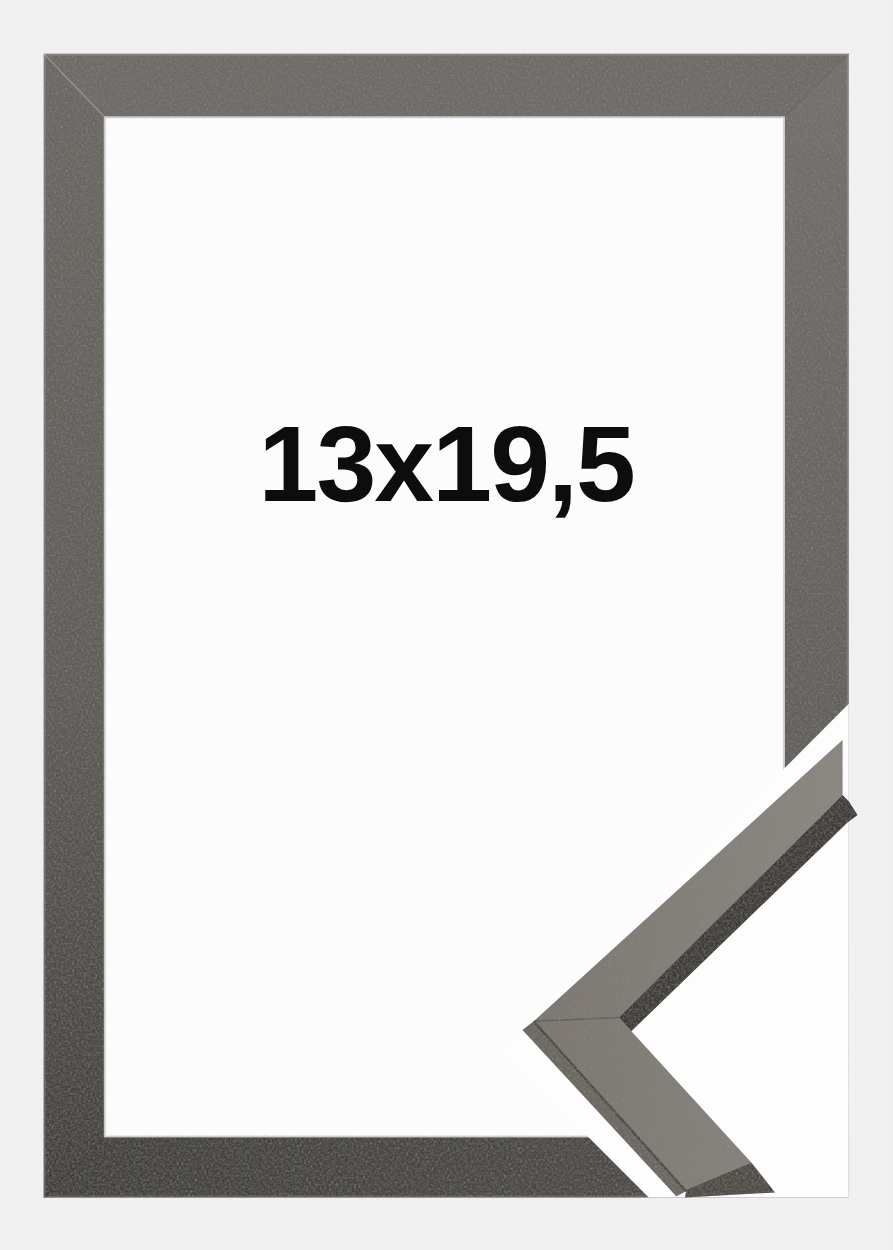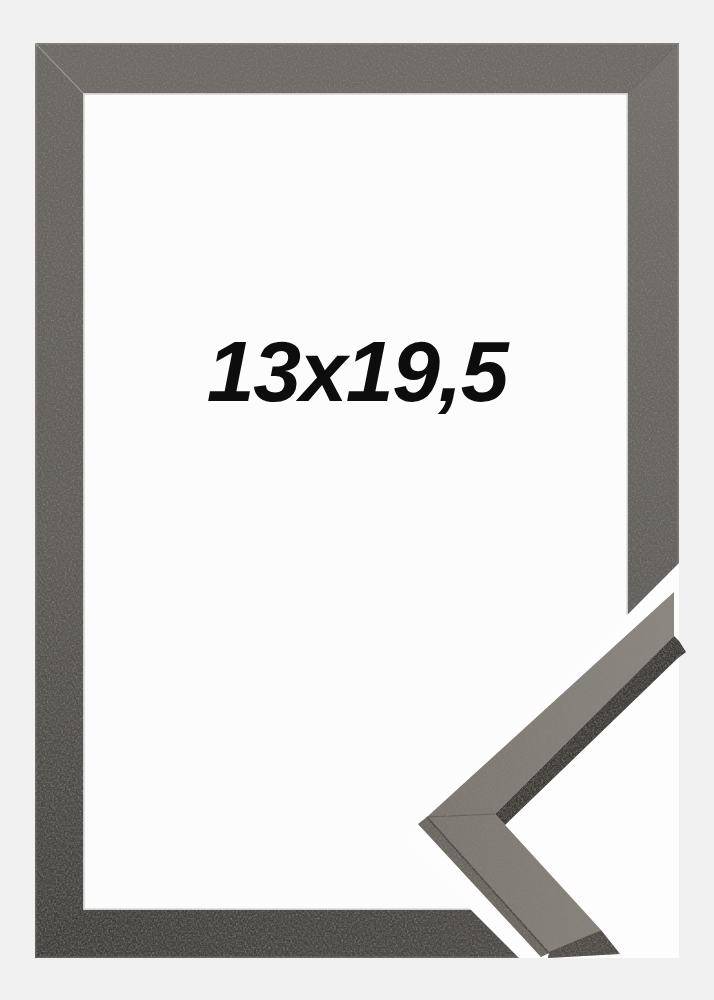--- a/index.html
+++ b/index.html
@@ -3,21 +3,20 @@
 <meta charset="utf-8">
 <style>
   html,body{margin:0;padding:0;background:#e8e8e9;}
   .stage{
     position:relative;
     width:714px;height:1000px;
     margin:0 auto;
     overflow:hidden;
     background:#f0f0f1;
     font-family:"Liberation Sans", sans-serif;
-    font-style:italic;
   }
   .stage svg{position:absolute;left:0;top:0;display:block;}
   .size-label-svg-text{
     font-family:"Liberation Sans", sans-serif;
     font-weight:bold;
     letter-spacing:-1.5px;
   }
 </style>
 </head>
 <body>

